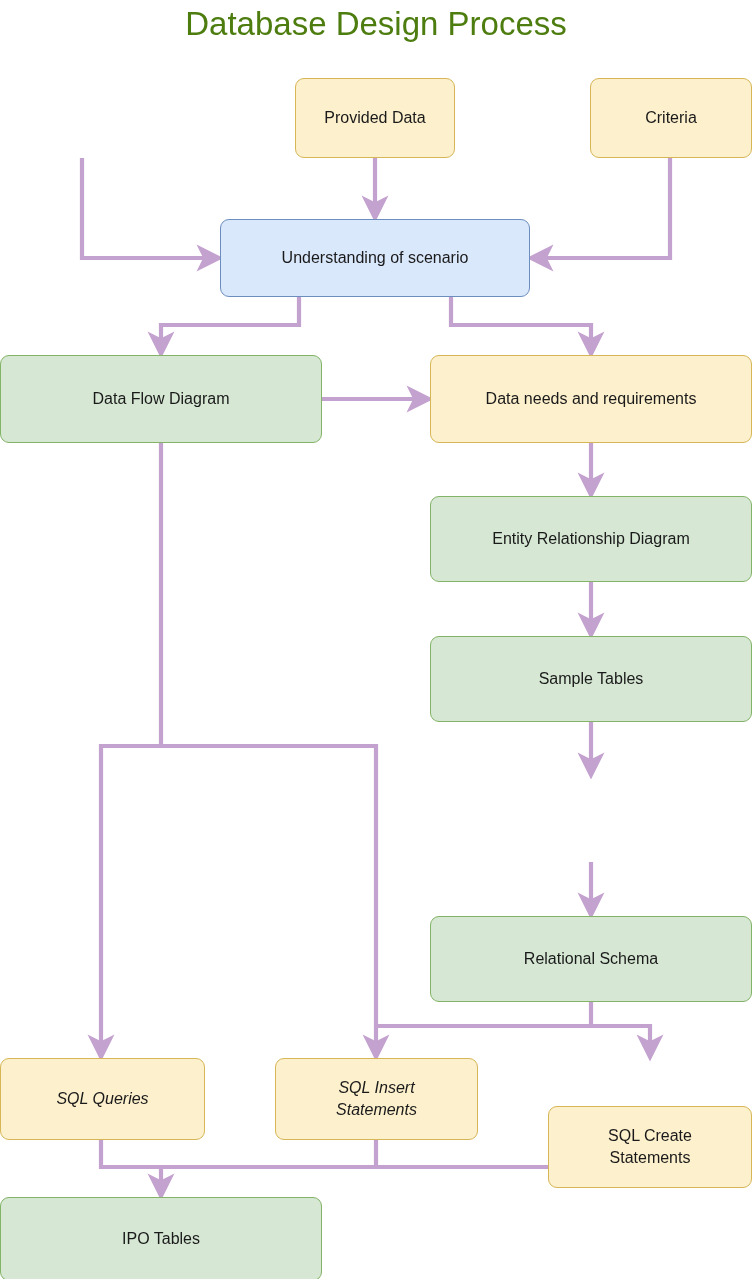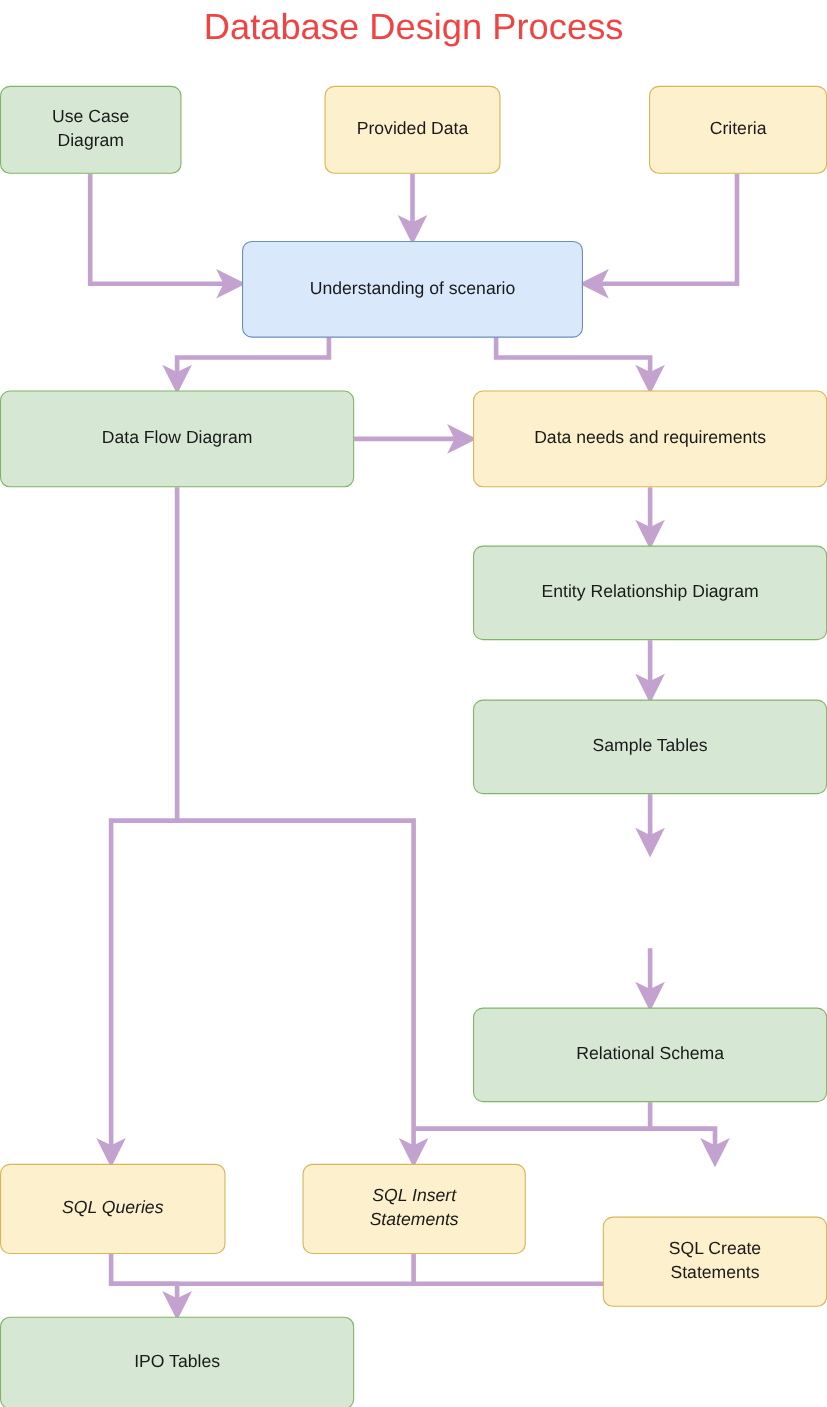--- a/index.html
+++ b/index.html
@@ -25,21 +25,21 @@
     height: 1279px;
   }
   .title {
     position: absolute;
     left: 0;
     top: 2px;
     width: 752px;
     text-align: center;
     font-size: 33px;
     line-height: 44px;
-    color: #ef4444;
+    color: #4d7c0f;
     font-family: "Liberation Sans", sans-serif;
     letter-spacing: 0px;
     white-space: nowrap;
   }
   .node {
     position: absolute;
     box-sizing: border-box;
     border-radius: 9px;
     border-width: 1.4px;
     border-style: solid;
@@ -114,34 +114,30 @@
       <path d="M 591 1026 L 650 1026 L 650 1048" marker-end="url(#arrow)"></path>
 
       <path d="M 101 1140 L 101 1167 L 161 1167 L 161 1187" marker-end="url(#arrow)"></path>
 
       <path d="M 376 1140 L 376 1167 L 101 1167"></path>
 
       <path d="M 650 1140 L 650 1167 L 376 1167"></path>
     </g>
   </svg>
 
-  <div class="node node-green" style="left:0px; top:78px; width:165px; height:80px;">
-    <span class="node-label">Use Case
-Diagram</span>
-  </div>
 
   <div class="node node-yellow" style="left:295px; top:78px; width:160px; height:80px;text-align:right;">
     <span class="node-label">Provided Data</span>
   </div>
 
   <div class="node node-yellow" style="left:590px; top:78px; width:162px; height:80px;">
     <span class="node-label">Criteria</span>
   </div>
 
-  <div class="node node-blue" style="left:220px; top:219px; width:310px; height:88px;">
+  <div class="node node-blue" style="left:220px; top:219px; width:310px; height:78px;">
     <span class="node-label">Understanding of scenario</span>
   </div>
 
   <div class="node node-green" style="left:0px; top:355px; width:322px; height:88px;">
     <span class="node-label">Data Flow Diagram</span>
   </div>
 
   <div class="node node-yellow" style="left:430px; top:355px; width:322px; height:88px;">
     <span class="node-label">Data needs and requirements</span>
   </div>

